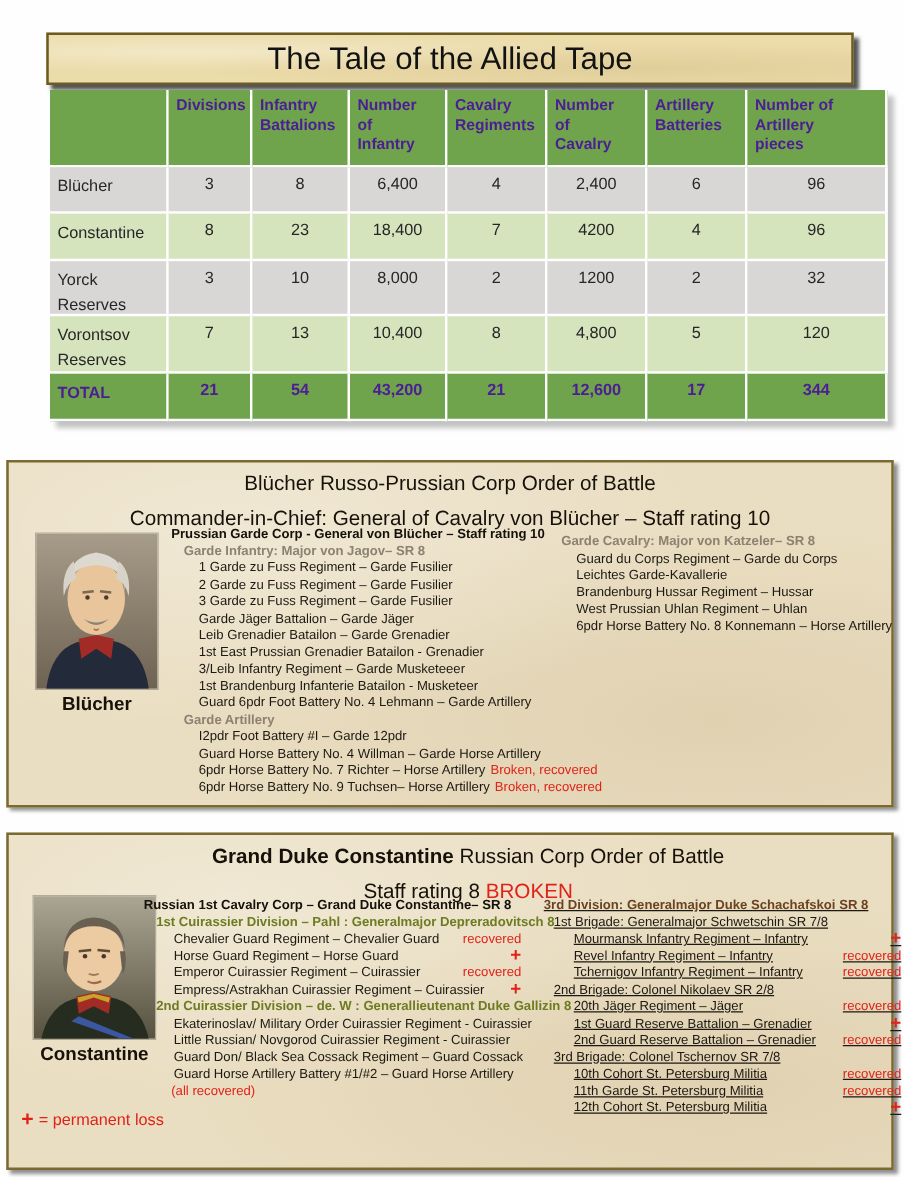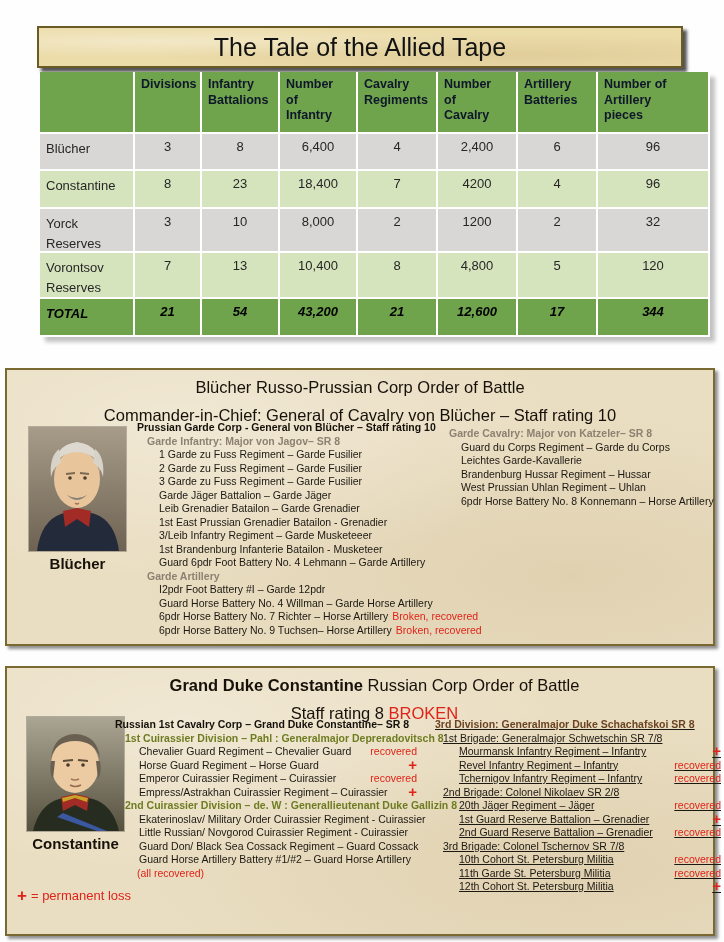--- a/index.html
+++ b/index.html
@@ -16,27 +16,27 @@
             font-size:25px; color:#121212;margin-top:18px; }
 
   
   .otable { position:absolute; left:40px; top:72px; width:670px;
             display:grid;
             grid-template-columns:95px 67px 78px 78px 80px 80px 80px 112px;
             grid-template-rows:62px 37px 38px 44px 46px 38px;
             box-shadow:5px 5px 4px #c2c2c2; }
   .cell { border-right:2px solid #fff; border-bottom:2px solid #fff; box-sizing:border-box;
           font-size:13px; color:#262626; padding-top:5px; }
-  .th   { background:#6fa34c; color:#0f172a; font-weight:bold; font-size:12.5px;
+  .th   { background:#6fa34c; color:#4c1d95; font-weight:bold; font-size:12.5px;
           line-height:1.25; padding:5px 20px 0 6px; text-align:left; }
   .name { text-align:left; padding-left:6px; line-height:1.5; }
   .num  { text-align:center; }
   .gray  { background:#d9d6d6; }
   .green { background:#d6e4bd; }
-  .totalrow { background:#6fa34c; color:#000000; font-weight:bold;font-style:italic; }
+  .totalrow { background:#6fa34c; color:#4c1d95; font-weight:bold; }
 
   
   .panel { position:absolute; left:5px; width:710px; box-sizing:border-box;
            background:#eadec2;
            background-image:radial-gradient(ellipse at 25% 20%, rgba(255,255,255,.3), transparent 50%),
                             radial-gradient(ellipse at 80% 75%, rgba(160,130,70,.14), transparent 55%);
            border:2px solid #7a6a32; box-shadow:3px 3px 3px #8f8f8f; }
   .panel2 { top:368px; height:278px; }
   .panel3 { top:666px; height:270px;padding-left:29px; }
   .ptitle { text-align:center; font-size:16.5px; color:#17110a; margin-top:7px; line-height:1.25; }

